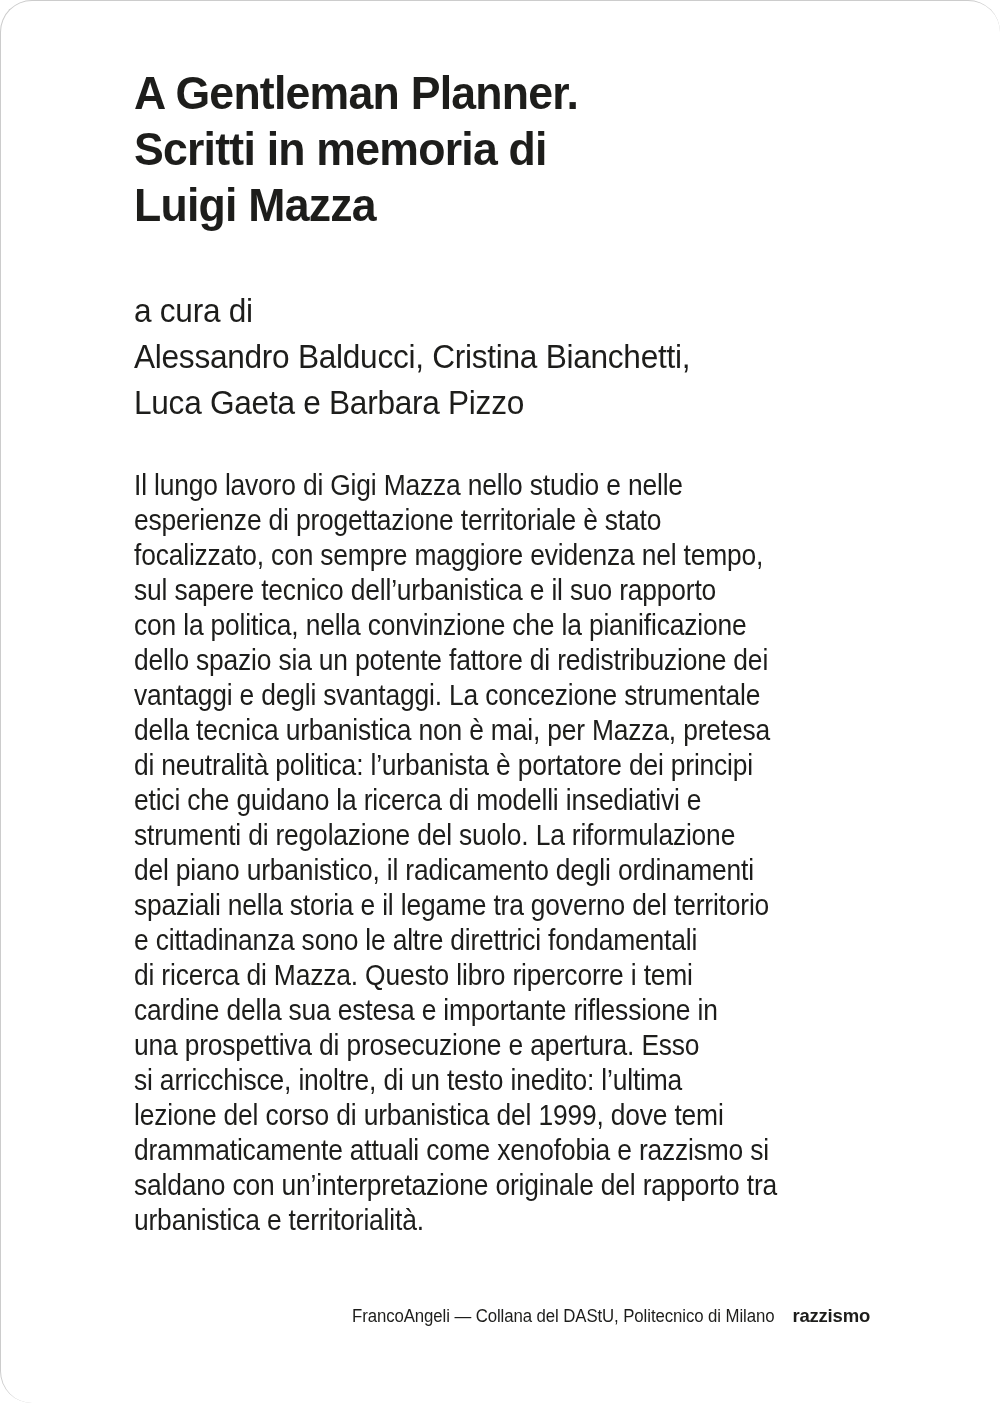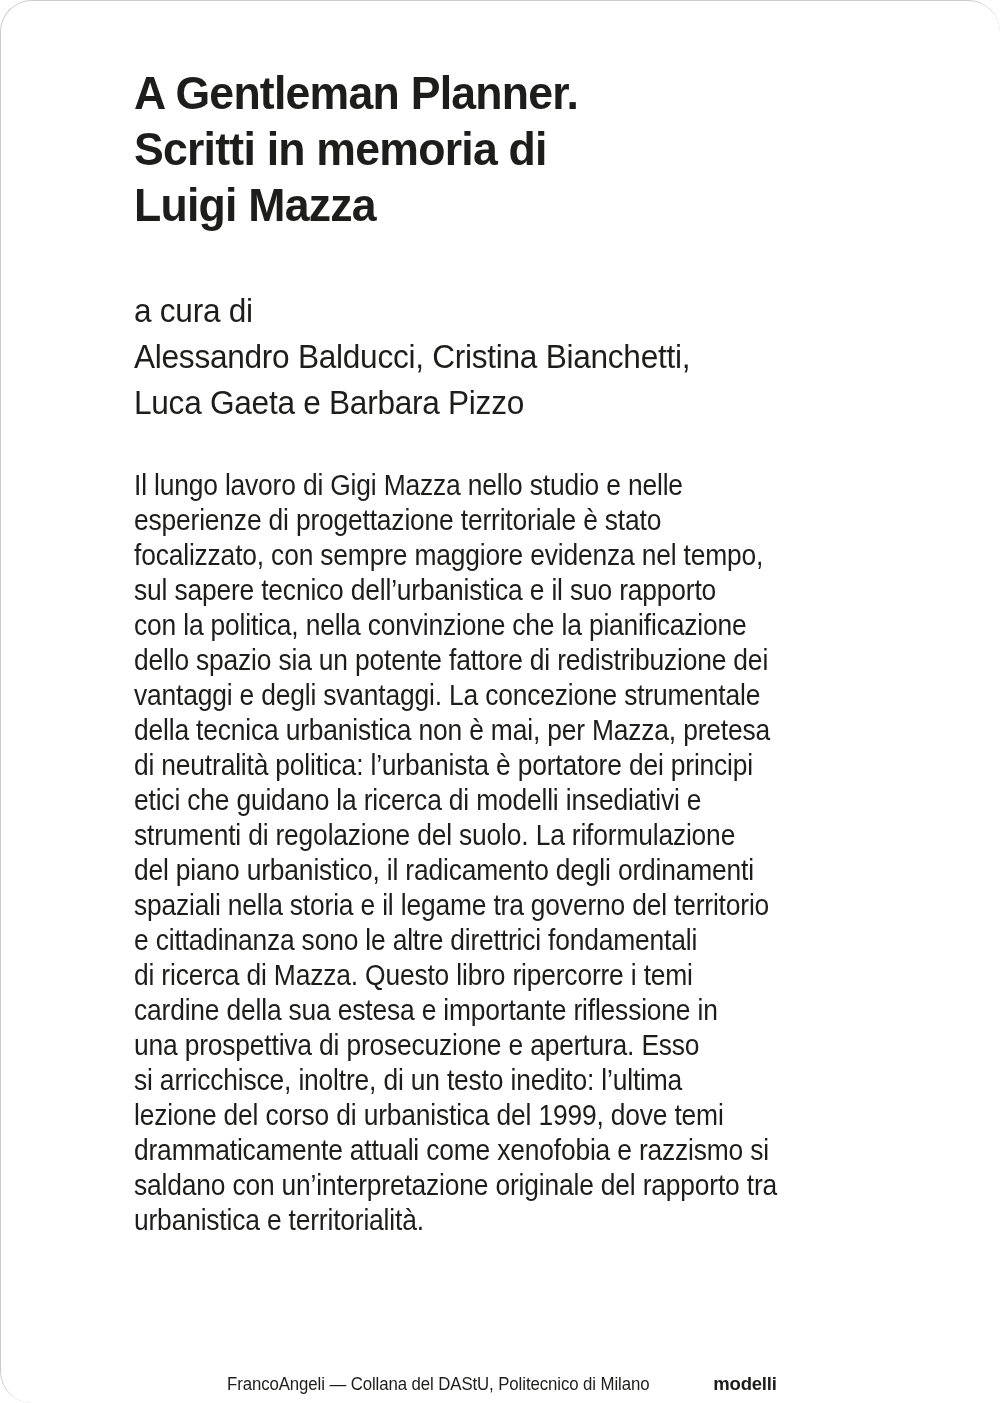--- a/index.html
+++ b/index.html
@@ -53,25 +53,24 @@
     line-height: 35px;
     letter-spacing: -0.2px;
     transform: scaleX(0.88);
     transform-origin: left top;
     white-space: nowrap;
   }
   .footer {
     position: absolute;
     left: 133px;
     right: 130px;
-    top: 1372px;
+    top: 1304px;
     display: flex;
-    justify-content: center;
+    justify-content: flex-end;
     align-items: baseline;
-    gap: 46px;
   }
   .footer .publisher {
     font-size: 17.5px;
     font-weight: 400;
     letter-spacing: -0.1px;
     transform: scaleX(0.96);
     transform-origin: left center;
     white-space: nowrap;
   }
   .footer .series {
@@ -118,16 +117,16 @@
       <div>una prospettiva di prosecuzione e apertura. Esso</div>
       <div>si arricchisce, inoltre, di un testo inedito: l’ultima</div>
       <div>lezione del corso di urbanistica del 1999, dove temi</div>
       <div>drammaticamente attuali come xenofobia e razzismo si</div>
       <div>saldano con un’interpretazione originale del rapporto tra</div>
       <div>urbanistica e territorialità.</div>
     </div>
 
   <div class="footer">
     <span class="publisher">FrancoAngeli — Collana del DAStU, Politecnico di Milano</span>
-    <span class="series">modelli</span>
+    <span class="series">razzismo</span>
   </div>
 
 </div>
 
 </body></html>

